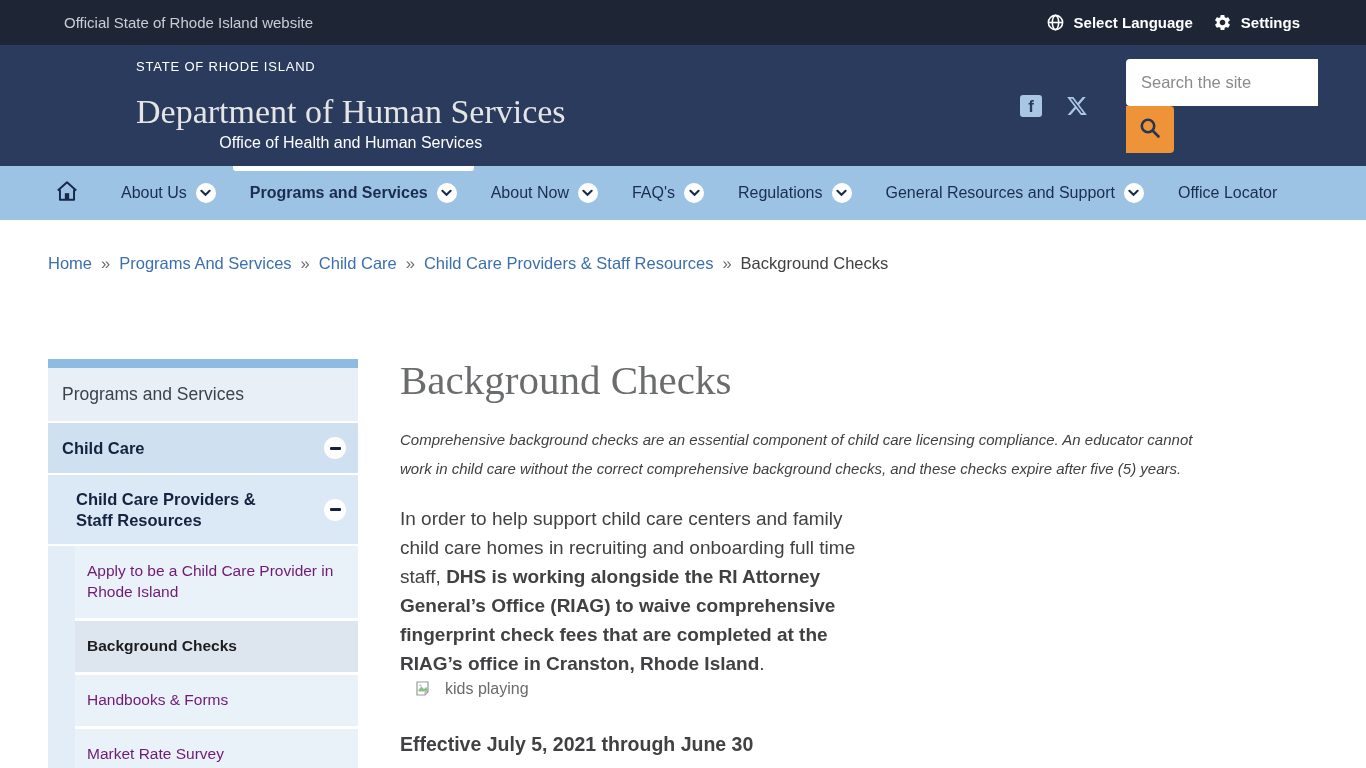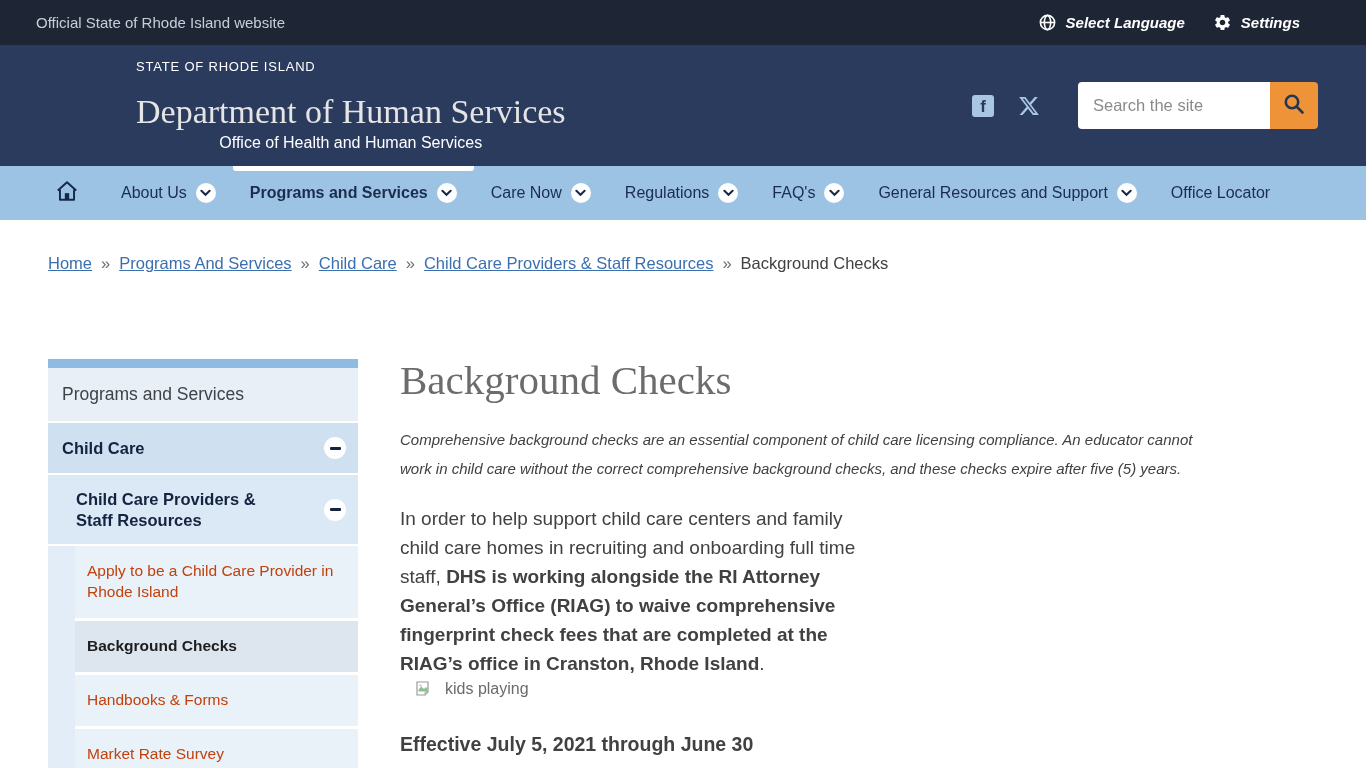--- a/index.html
+++ b/index.html
@@ -1,40 +1,40 @@
 <!DOCTYPE html>
 <html><head>
 <meta charset="utf-8">
 <style>
   * { box-sizing: border-box; }
   html, body { margin:0; padding:0; width:1366px; height:768px; overflow:hidden;
     font-family:"Liberation Sans", sans-serif; background:#fff; color:#414042; }
 
   
   .utility-bar { height:45px; background:#1e2636; display:flex; align-items:center;
-    justify-content:space-between; padding:0 66px 0 36px; }
+    justify-content:space-between; padding:0 66px 0 64px; }
   .utility-site { color:#c9ced6; font-size:15px; }
-  .utility-right { display:flex; align-items:flex-start; gap:28px;font-style:italic; }
+  .utility-right { display:flex; align-items:flex-start; gap:20px; }
   .utility-link { display:flex; align-items:center; gap:9px; color:#fff; font-size:15px;
     font-weight:bold; cursor:pointer; }
   .uicon { display:flex; align-items:center; }
 
   
   .site-header { height:121px; background:#2a3b5e; display:flex; align-items:center;
     justify-content:space-between; padding:0 48px 0 136px; }
   .brand-eyebrow { color:#fff; font-size:13px; letter-spacing:0.8px; margin-bottom:19px; }
   .brand-title { color:#e5e5e5; font-family:"Liberation Serif", serif; font-size:34px;
     font-weight:400; line-height:1.12;margin-top:11px; }
   .brand-subtitle { color:#fff; font-size:16px; margin-top:3px;text-align:center; }
   .header-right { display:flex; align-items:center; }
   .fb-badge { width:22px; height:22px; border-radius:3px; background:#a9c6e3;
     color:#2a3b5e; font-weight:bold; font-size:17px; display:flex; align-items:flex-end;
     justify-content:center; cursor:pointer; line-height:20px; }
   .x-badge { margin-left:24px; cursor:pointer; display:flex; }
-  .search-box { display:flex; margin-left:38px; }
+  .search-box { display:flex; margin-left:38px;flex-direction:column; }
   .search-box input { width:192px; height:47px; border:none; outline:none;
     border-radius:4px 0 0 4px; padding:0 15px; font-size:16.5px; color:#555;
     font-family:"Liberation Sans", sans-serif; }
   .search-box input::placeholder { color:#8a8a8a; }
   .search-btn { width:48px; height:47px; background:#ef9339; border:none;
     border-radius:0 4px 4px 0; display:flex; align-items:center; justify-content:center;
     cursor:pointer; }
 
   
   .nav { height:54px; background:#9cc2e4; display:flex; align-items:stretch; padding:0 44px; }
@@ -43,21 +43,21 @@
     font-size:16px; color:#1b2d4f; cursor:pointer; white-space:nowrap; }
   .nav-item.active { font-weight:bold; }
   .nav-item.active::before { content:""; position:absolute; top:0; left:0; right:0;
     height:5px; background:#fff; border-radius:0 0 3px 3px; }
   .chev { width:20px; height:20px; border-radius:50%; background:#fff; display:flex;
     align-items:center; justify-content:center; flex-shrink:0; }
 
   
   .breadcrumb { margin:34px 48px 0; font-size:16.5px; display:flex; align-items:center;
     gap:9px; flex-wrap:wrap; }
-  .breadcrumb a { color:#3c6fae; text-decoration:underline; cursor:pointer; }
+  .breadcrumb a { color:#3c6fae; cursor:pointer; }
   .breadcrumb .sep { color:#6d6e71; }
   .breadcrumb .current { color:#414042; }
 
   
   .layout { display:flex; margin:86px 48px 0; gap:42px; align-items:flex-start; }
 
   
   .sidebar { width:310px; flex-shrink:0; }
   .sidebar-accent { height:9px; background:#8fbbe3; }
   .side-header { background:#e8eff7; border-bottom:2px solid #fff; padding:16px 14px;
@@ -67,21 +67,21 @@
   .side-l1 .lbl { font-weight:bold; color:#14233f; font-size:16.5px; }
   .side-l2 { background:#dbe8f5; border-bottom:2px solid #fff; padding:14px 12px 14px 28px;
     display:flex; align-items:center; justify-content:space-between; cursor:pointer; }
   .side-l2 .lbl { font-weight:bold; color:#14233f; font-size:16.5px; line-height:1.25;
     width:200px; }
   .minus-btn { width:22px; height:22px; border-radius:50%; background:#fff; display:flex;
     align-items:center; justify-content:center; flex-shrink:0; cursor:pointer; }
   .minus-btn i { display:block; width:11px; height:3px; background:#14233f; border-radius:1px; }
   .side-subwrap { background:#e3edf7; padding-left:27px; }
   .side-sub { background:#e9f1f9; border-bottom:3px solid #fff; padding:15px 12px;
-    color:#c2410c; font-size:15.5px; line-height:1.35; cursor:pointer; }
+    color:#701a75; font-size:15.5px; line-height:1.35; cursor:pointer; }
   .side-sub.active { background:#dde6ef; font-weight:bold; color:#1d1d1d; }
   .side-sub.last { border-bottom:none; padding-bottom:30px; }
 
   
   .main { flex:1; min-width:0; }
   .page-title { font-family:"Liberation Serif", serif; font-weight:400; font-size:41px;
     color:#6a6c6e; margin:0 0 23px; line-height:1.05; }
   .lead { font-style:italic; font-size:15px; line-height:29px; color:#414042;
     max-width:828px; margin:0 0 21px; }
   .content-row { display:flex;flex-direction:column; }
@@ -165,37 +165,37 @@
   </div>
   <div class="nav-item active">
     <span>Programs and Services</span>
     <span class="chev">
       <svg width="11" height="8" viewBox="0 0 12 8" fill="none" stroke="#17294a" stroke-width="2.2" stroke-linecap="round">
           <polyline points="1.5,1.5 6,6 10.5,1.5"></polyline>
         </svg>
     </span>
   </div>
   <div class="nav-item">
-    <span>Care Now</span>
+    <span>About Now</span>
+    <span class="chev">
+      <svg width="11" height="8" viewBox="0 0 12 8" fill="none" stroke="#17294a" stroke-width="2.2" stroke-linecap="round">
+          <polyline points="1.5,1.5 6,6 10.5,1.5"></polyline>
+        </svg>
+    </span>
+  </div>
+  <div class="nav-item">
+    <span>FAQ's</span>
     <span class="chev">
       <svg width="11" height="8" viewBox="0 0 12 8" fill="none" stroke="#17294a" stroke-width="2.2" stroke-linecap="round">
           <polyline points="1.5,1.5 6,6 10.5,1.5"></polyline>
         </svg>
     </span>
   </div>
   <div class="nav-item">
     <span>Regulations</span>
-    <span class="chev">
-      <svg width="11" height="8" viewBox="0 0 12 8" fill="none" stroke="#17294a" stroke-width="2.2" stroke-linecap="round">
-          <polyline points="1.5,1.5 6,6 10.5,1.5"></polyline>
-        </svg>
-    </span>
-  </div>
-  <div class="nav-item">
-    <span>FAQ's</span>
     <span class="chev">
       <svg width="11" height="8" viewBox="0 0 12 8" fill="none" stroke="#17294a" stroke-width="2.2" stroke-linecap="round">
           <polyline points="1.5,1.5 6,6 10.5,1.5"></polyline>
         </svg>
     </span>
   </div>
   <div class="nav-item">
     <span>General Resources and Support</span>
     <span class="chev">
       <svg width="11" height="8" viewBox="0 0 12 8" fill="none" stroke="#17294a" stroke-width="2.2" stroke-linecap="round">

